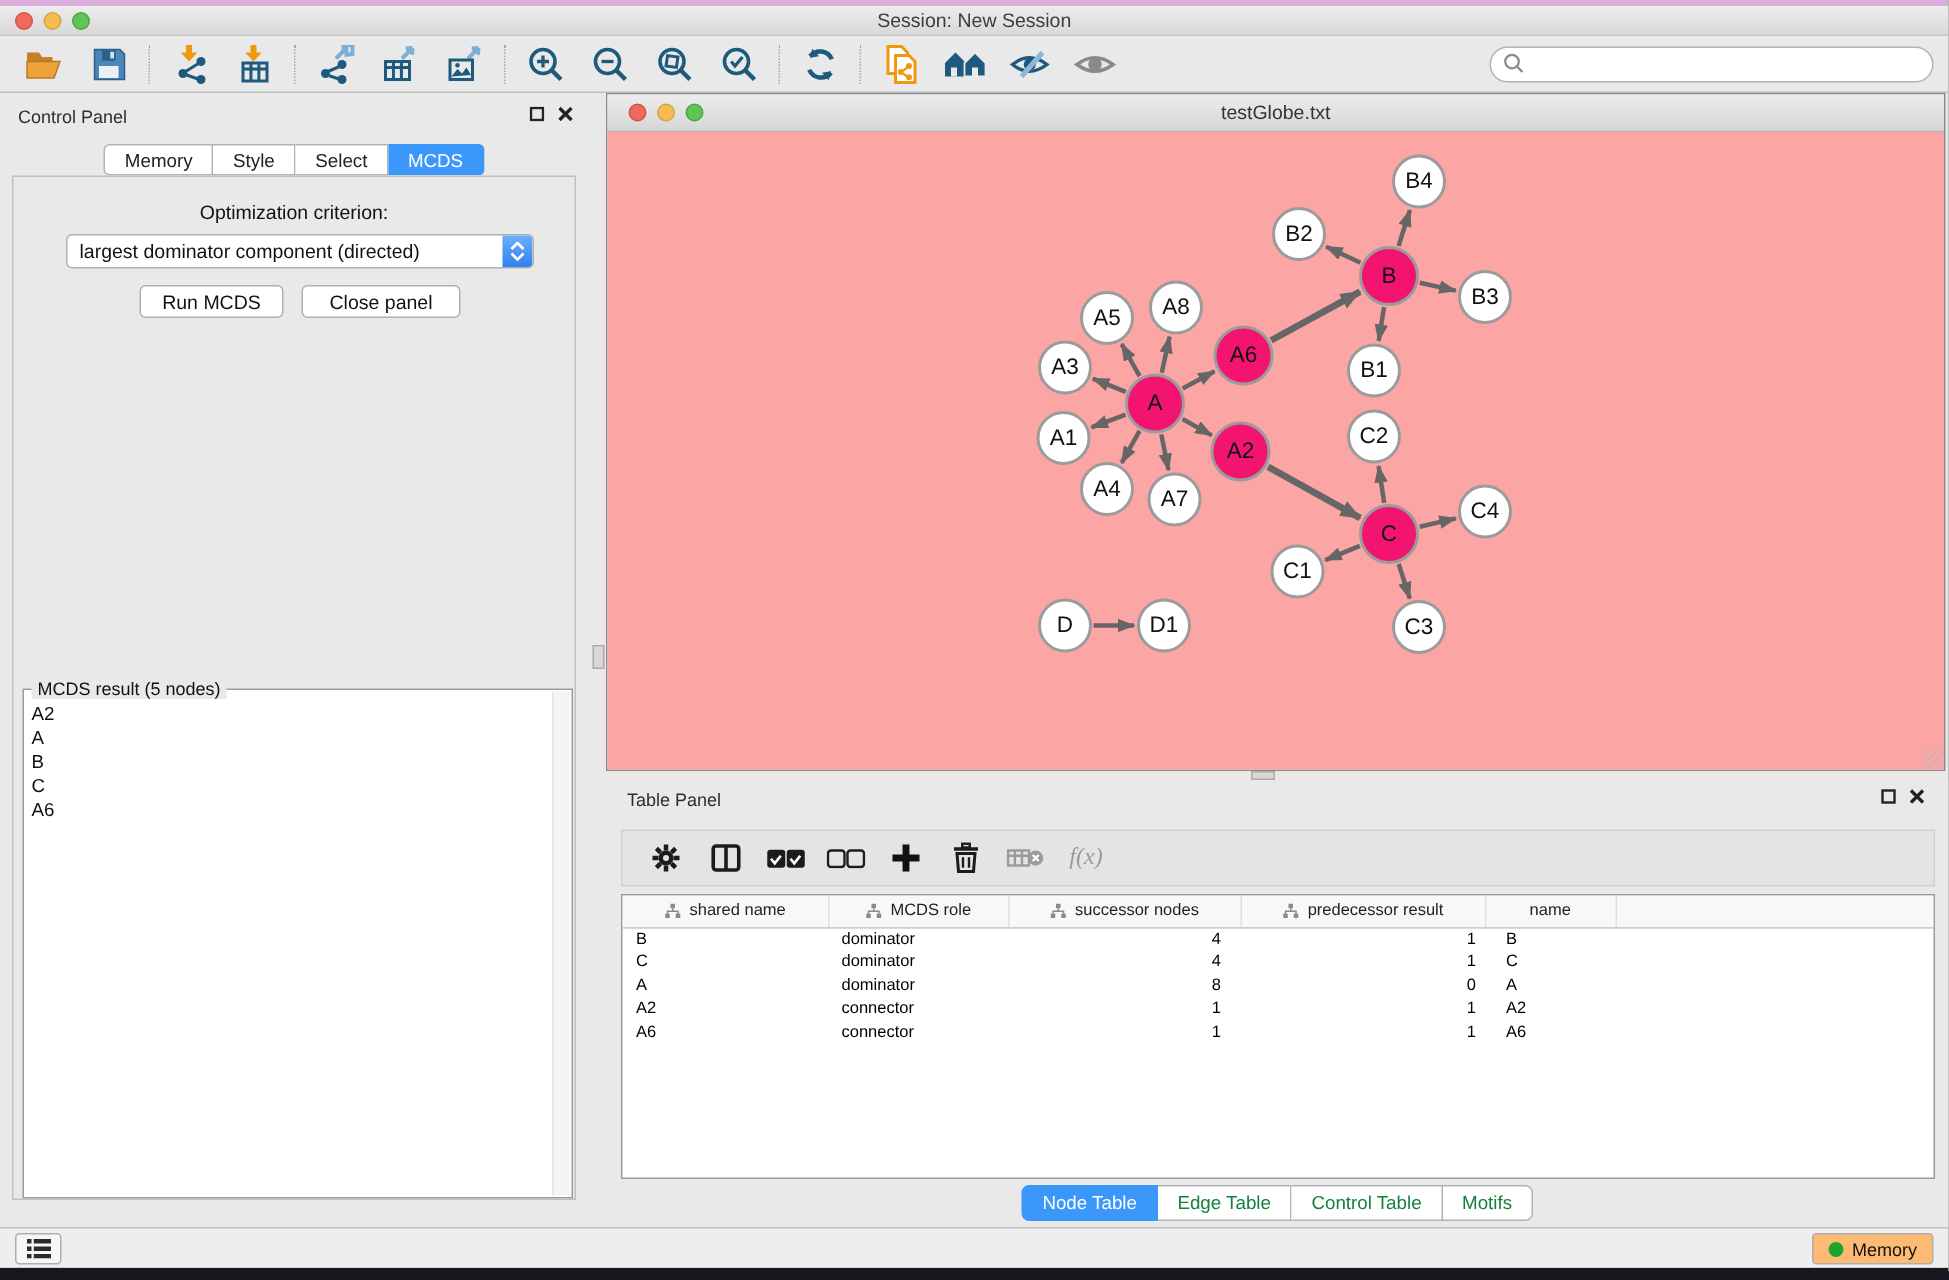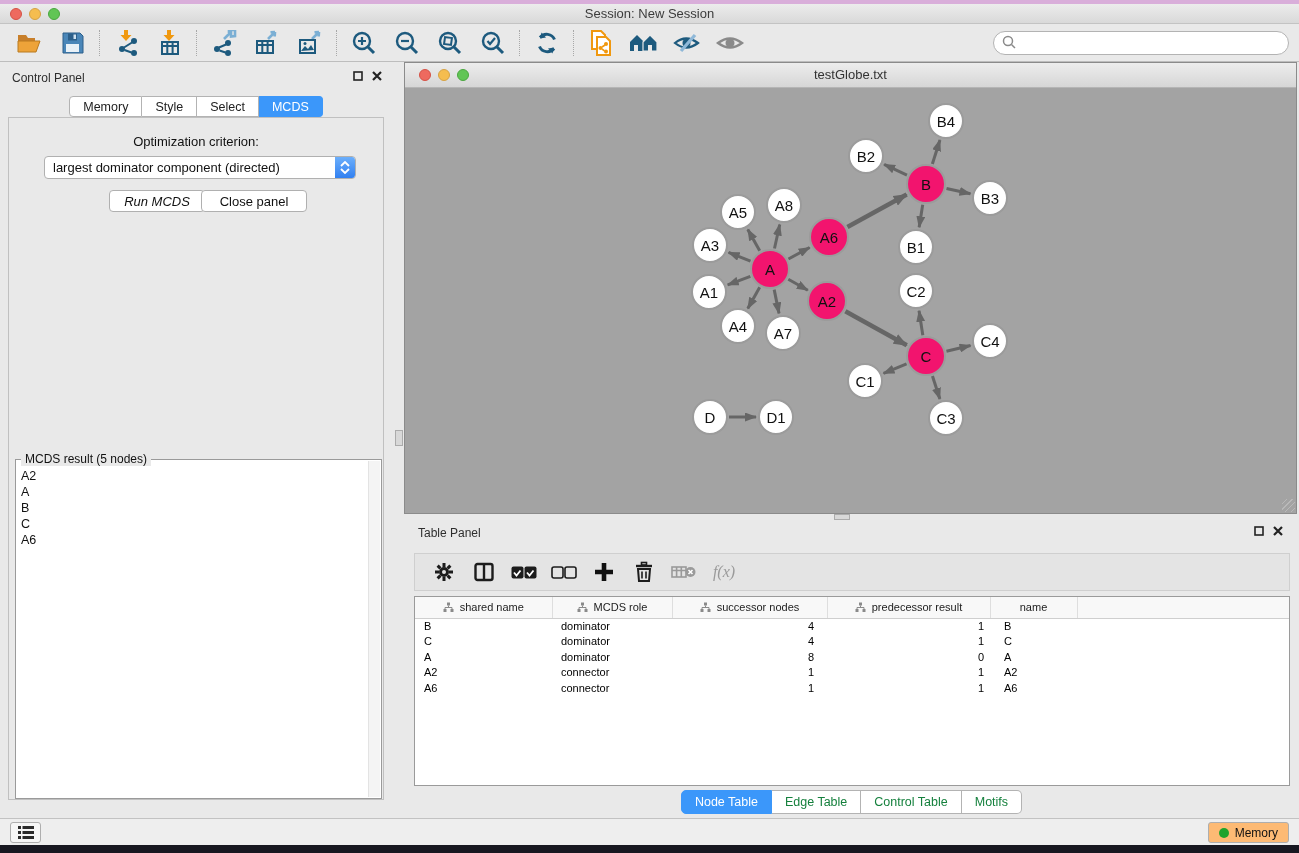--- a/index.html
+++ b/index.html
@@ -57,21 +57,21 @@
   .mcds-item { font-size:12.5px; line-height:16px; color:#111; }
   .vscroll { position:absolute; right:1px; top:1px; bottom:1px; width:12px; background:#f4f4f4; border-left:1px solid #e3e3e3; }
 
   
   .net-window { position:absolute; left:404px; top:0; width:893px; height:452px;
     border:1px solid #8b8b8b; background:#fff; }
   .net-titlebar { position:relative; height:25px; background:linear-gradient(#ededed,#d6d6d6);
     border-bottom:1px solid #b5b5b5; }
   .net-titlebar .lights { top:6px; left:14px; }
   .net-titlebar .title { text-align:center; font-size:13px; line-height:24px; color:#333; }
-  .net-canvas { position:relative; width:891px; height:425px; background:#a3a3a3; }
+  .net-canvas { position:relative; width:891px; height:425px; background:#fca5a5; }
   .resize-grip { position:absolute; right:1px; bottom:1px; width:13px; height:13px;
     background:repeating-linear-gradient(135deg, transparent 0 3px, #b9b9b9 3px 4px); }
   .gripper-v { position:absolute; left:395px; top:368px; width:8px; height:16px; background:#d8d8d8; border:1px solid #ababab; }
   .gripper-h { position:absolute; left:834px; top:452px; width:16px; height:6px; background:#d8d8d8; border:1px solid #ababab; }
 
   
   .table-panel { position:absolute; left:404px; top:458px; right:0; height:298px; background:#e9e9e9; }
   .tp-title { position:absolute; left:14px; top:6px; font-size:12px; color:#2e2e2e; }
   .tp-toolbar { position:absolute; left:10px; right:9px; top:33px; height:38px; background:#e4e4e4;
     border:1px solid #cfcfcf; display:flex; align-items:center; padding-left:10px; gap:2px; }
@@ -280,21 +280,21 @@
             <div class="val">largest dominator component (directed)</div>
             <div class="stepper">
               <svg width="10" height="6" viewBox="0 0 10 6">
                   <path d="M1,5 L5,1 L9,5" fill="none" stroke="#fff" stroke-width="1.8"></path>
                 </svg>
               <svg width="10" height="6" viewBox="0 0 10 6">
                   <path d="M1,1 L5,5 L9,1" fill="none" stroke="#fff" stroke-width="1.8"></path>
                 </svg>
             </div>
           </div>
-          <button class="cp-btn" style="left:100px; width:96px;font-style:italic;">Run MCDS</button>
+          <button class="cp-btn" style="left:84px; width:96px;">Run MCDS</button>
           <button class="cp-btn" style="left:192px; width:106px;">Close panel</button>
           <div class="result-box">
             <div class="result-title">MCDS result (5 nodes)</div>
             <div class="mcds-list" id="mcds-list">
                 <div class="mcds-item">A2</div>
                 <div class="mcds-item">A</div>
                 <div class="mcds-item">B</div>
                 <div class="mcds-item">C</div>
                 <div class="mcds-item">A6</div>
               </div>

